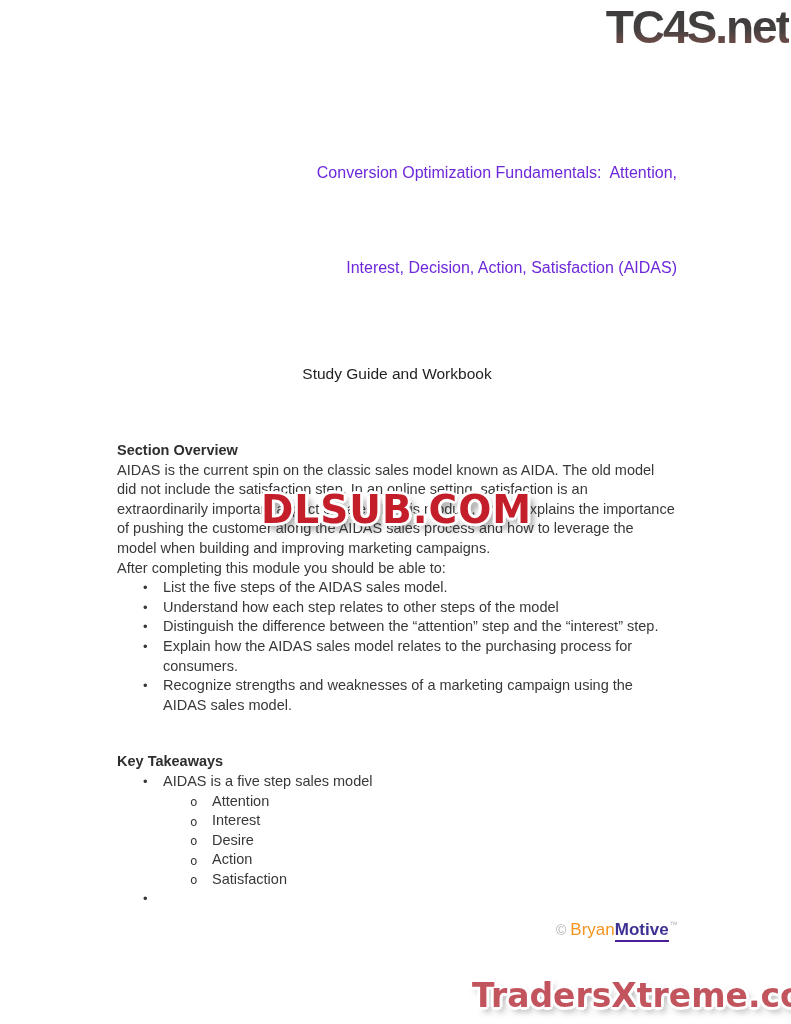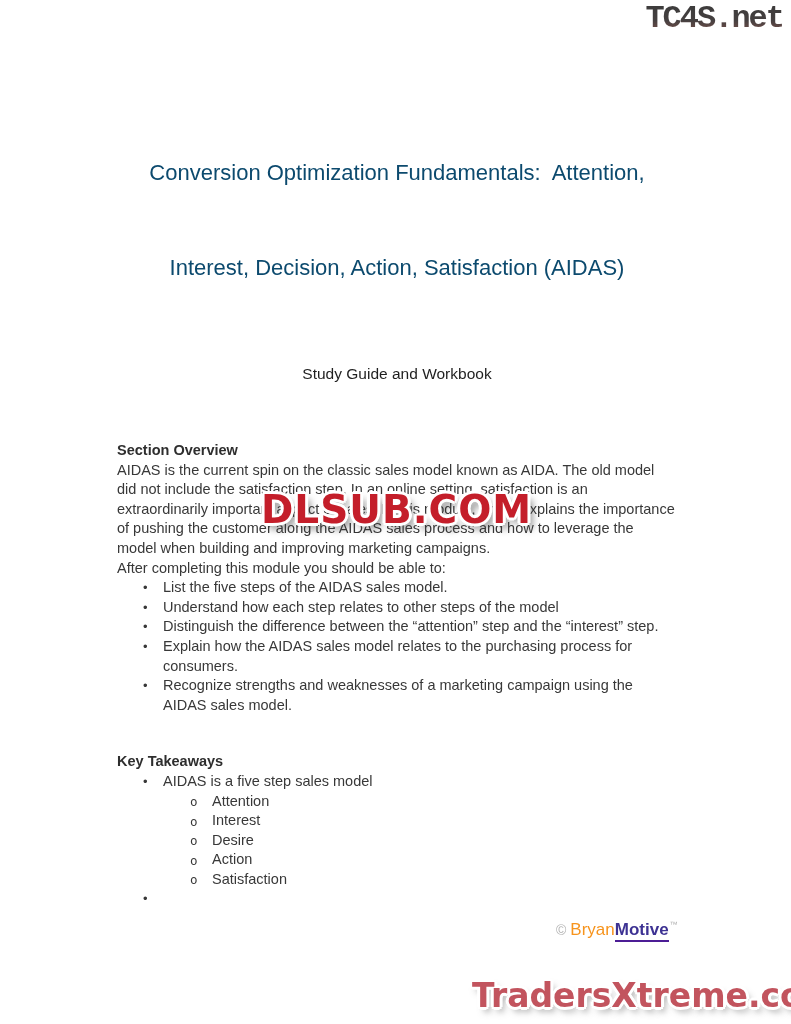--- a/index.html
+++ b/index.html
@@ -3,23 +3,23 @@
 <meta charset="utf-8">
 <style>
   html,body { margin:0; padding:0; background:#ffffff; }
   .page {
     position:relative; width:791px; height:1024px; background:#ffffff;
     overflow:hidden; font-family:"Liberation Sans", sans-serif; color:#383838;
   }
 
   
   .wm-tc4s {
-    position:absolute; top:0px; right:8px;
-    font-family:Liberation Mono, monospace; font-weight:bold;
-    font-size:32px; letter-spacing:-2px;
+    position:absolute; top:0px; right:2px;
+    font-family:Liberation Sans, sans-serif; font-weight:bold;
+    font-size:46px; letter-spacing:-2px;
     background:linear-gradient(180deg,#3a3a3a 0%,#454040 55%,#8a554d 100%);
     -webkit-background-clip:text; background-clip:text; color:transparent;
   }
   .wm-dlsub {
     position:absolute; left:261px; top:487px;
     font-family:"DejaVu Sans", sans-serif; font-weight:900;
     font-size:39px; letter-spacing:1px; color:#c41e2a;
     text-shadow:
       -2px -2px 0 #fff, 2px -2px 0 #fff, -2px 2px 0 #fff, 2px 2px 0 #fff,
       0 -3px 0 #fff, 0 3px 0 #fff, -3px 0 0 #fff, 3px 0 0 #fff,
@@ -34,22 +34,22 @@
       0 -3px 0 #fff, 0 3px 0 #fff, -3px 0 0 #fff, 3px 0 0 #fff,
       4px 5px 6px rgba(90,90,90,0.5);
   }
 
   
   .content {
     position:absolute; left:117px; top:0; width:560px;
     font-size:14.5px; line-height:19.6px;
   }
   .doc-title {
-    margin-top:94px; text-align:center; font-size:22px; line-height:31.5px;
-    color:#0c4a6e; white-space:pre-wrap;
+    margin-top:94px; text-align:right; font-size:16px; line-height:31.5px;
+    color:#6d28d9; white-space:pre-wrap;
   }
   .doc-subtitle { text-align:center; font-size:15.5px; line-height:20px; margin-top:18px; color:#1f1f1f; }
 
   .h-bold { font-weight:bold; color:#2e2e2e; }
   .sec-overview-h { margin-top:57px; }
   .sec-objectives-h { margin-top:38px; }
   .sec-takeaways-h { margin-top:37px; }
   .aidas-label { margin-top:19px; }
 
   ul.blt { list-style:none; margin:0; padding:0; }

